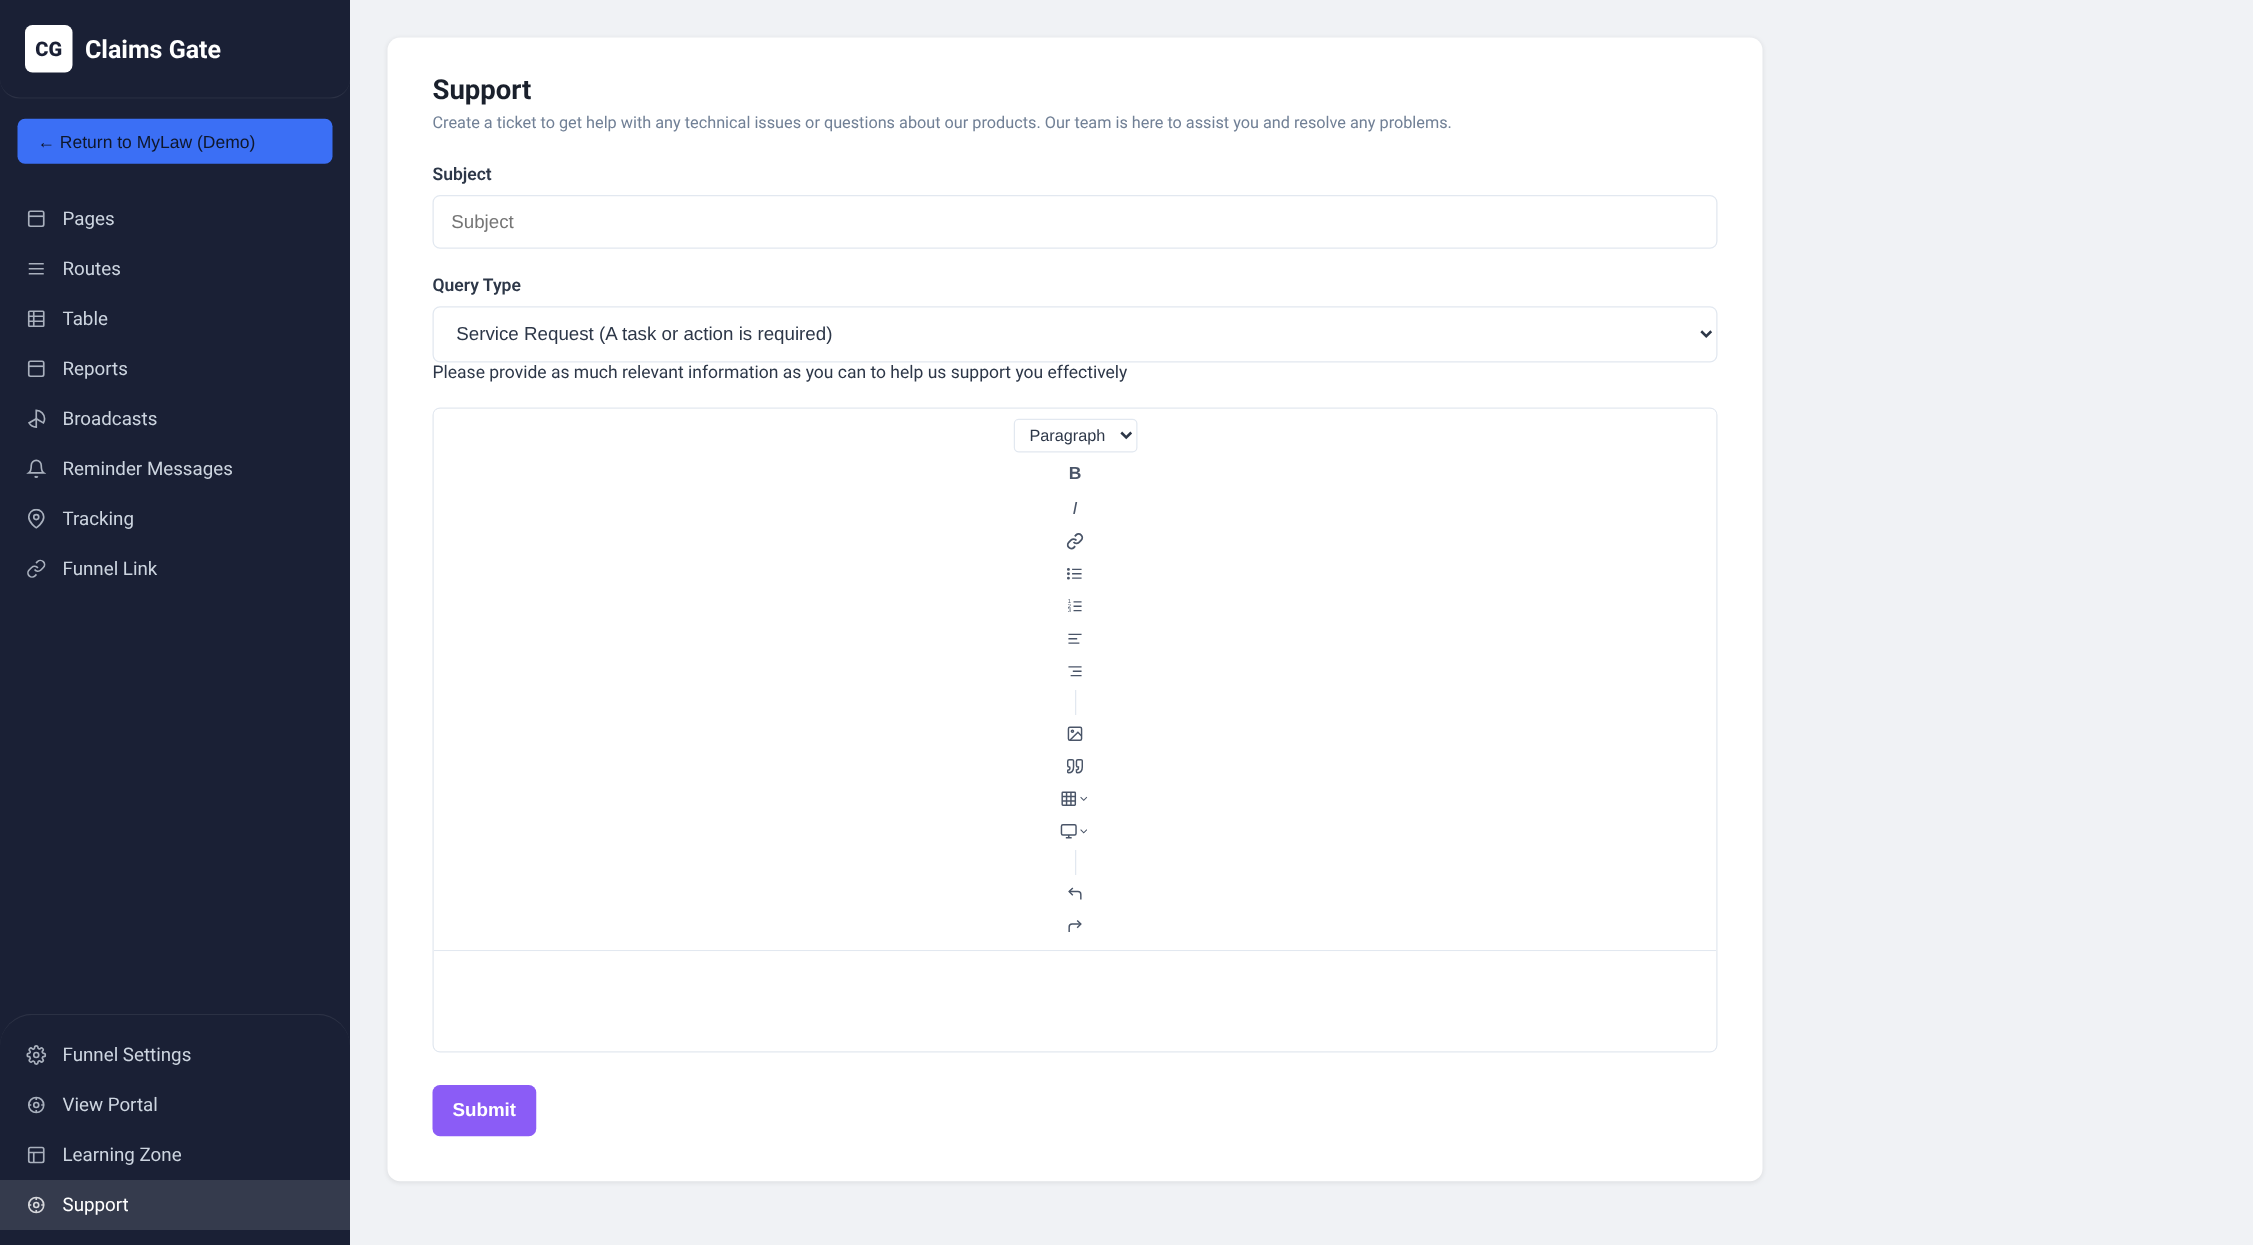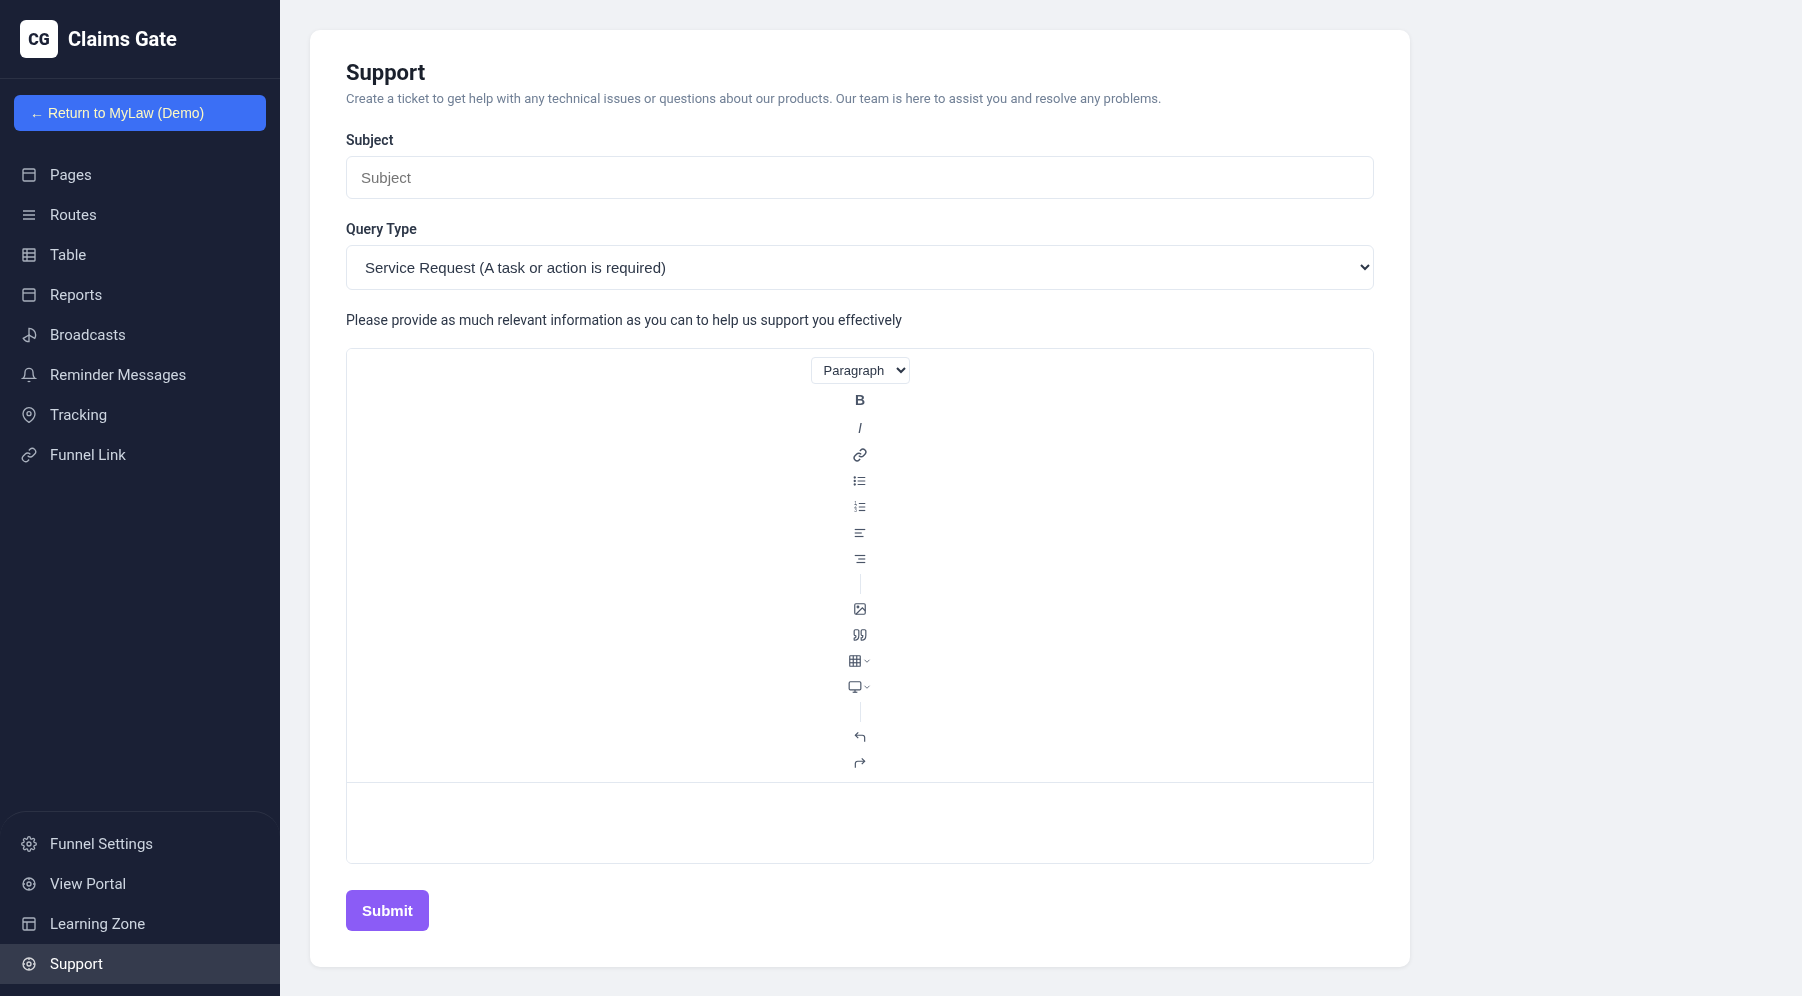--- a/index.html
+++ b/index.html
@@ -15,20 +15,21 @@
       flex-direction: column;
       height: 100vh;
       overflow-y: auto;
     }
     .sidebar-logo {
       display: flex;
       align-items: center;
       gap: 10px;
       padding: 20px 20px;
       border-bottom: 1px solid rgba(255,255,255,0.08);
+      border-radius: 16px;
     }
     .logo-icon {
       width: 38px;
       height: 38px;
       background: #fff;
       border-radius: 6px;
       display: flex;
       align-items: center;
       justify-content: center;
       font-weight: 900;
@@ -38,21 +39,21 @@
     }
     .logo-text {
       font-size: 20px;
       font-weight: 700;
       color: #fff;
     }
 
     .return-btn {
       margin: 16px 14px;
       background: #3b6ff5;
-      color: #fef9c3;
+      color: #0f172a;
       border: none;
       border-radius: 6px;
       padding: 10px 16px;
       font-size: 14px;
       font-weight: 500;
       cursor: pointer;
       display: flex;
       align-items: center;
       gap: 8px;
       width: calc(100% - 28px);
@@ -142,21 +143,20 @@
       width: 100%;
       border: 1px solid #e2e8f0;
       border-radius: 6px;
       padding: 12px 14px;
       font-size: 15px;
       color: #2d3748;
       outline: none;
       appearance: auto;
       background: #fff;
       cursor: pointer;
-      margin-bottom: 22px;
     }
 
     .rich-text-label {
       font-size: 14px;
       color: #2d3748;
       margin-bottom: 20px;
     }
 
     .editor-wrapper {
       border: 1px solid #e2e8f0;

